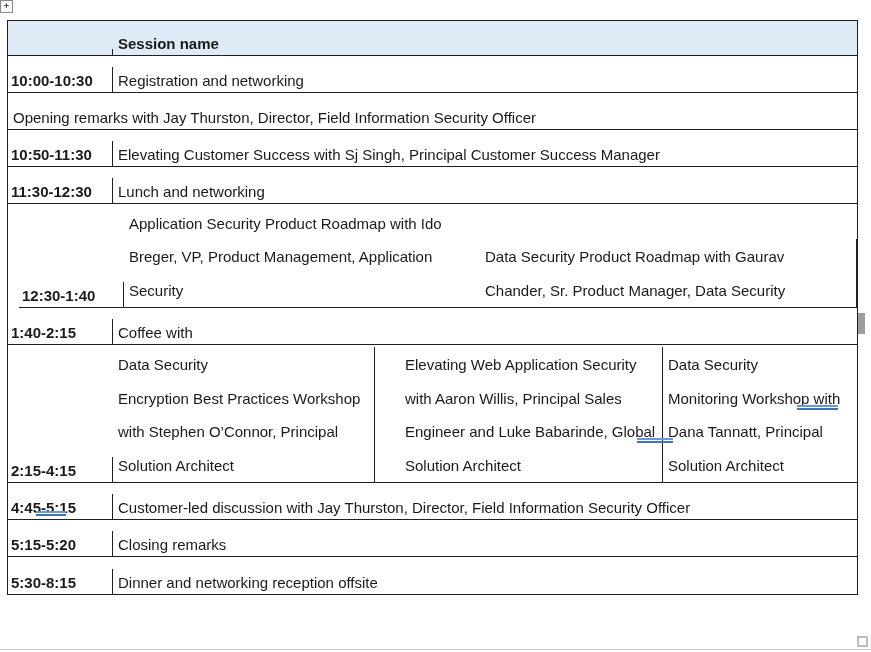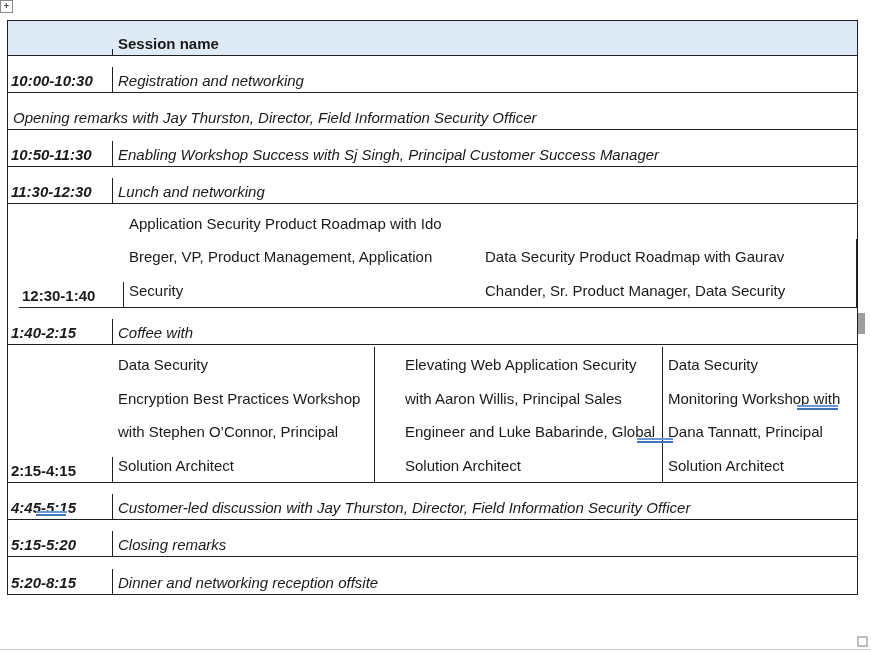--- a/index.html
+++ b/index.html
@@ -17,21 +17,21 @@
   }
   
   .agenda{
     position:absolute;left:7px;top:20px;width:849px;
     border:1px solid var(--border-color);
     box-sizing:content-box;background:#fff;
   }
   .row{display:flex;box-sizing:border-box;border-bottom:1px solid var(--border-color);align-items:flex-end;}
   .row.last{border-bottom:none;}
   .r-head{height:35px;background:var(--header-bg);}
-  .r-s{height:37px;font-style:italic;}
+  .r-s{height:37px;}
   .r-m{height:104px;margin-left:11px;}
   .r-l{height:138px;}
   .cell{
     box-sizing:border-box;font-size:15px;white-space:pre;overflow:hidden;
     line-height:22px;padding:3px 2px 0 5px;
   }
   .time{
     width:105px;min-width:105px;flex:none;font-weight:bold;
     border-right:1px solid var(--border-color);padding-left:3px;
   }
@@ -83,21 +83,21 @@
     <div class="cell time">10:00-10:30</div>
     <div class="cell session">Registration and networking</div>
   </div>
 
   <div class="row r-s">
     <div class="cell session">Opening remarks with Jay Thurston, Director, Field Information Security Officer</div>
   </div>
 
   <div class="row r-s">
     <div class="cell time">10:50-11:30</div>
-    <div class="cell session">Enabling Workshop Success with Sj Singh, Principal Customer Success Manager</div>
+    <div class="cell session">Elevating Customer Success with Sj Singh, Principal Customer Success Manager</div>
   </div>
 
   <div class="row r-s">
     <div class="cell time">11:30-12:30</div>
     <div class="cell session">Lunch and networking</div>
   </div>
 
   <div class="row r-m">
     <div class="cell time">12:30-1:40</div>
     <div class="cell session multi">Application Security Product Roadmap with Ido
@@ -133,21 +133,21 @@
     <div class="cell time">4:45-5:15</div>
     <div class="cell session">Customer-led discussion with Jay Thurston, Director, Field Information Security Officer</div>
   </div>
 
   <div class="row r-s">
     <div class="cell time">5:15-5:20</div>
     <div class="cell session">Closing remarks</div>
   </div>
 
   <div class="row r-s last">
-    <div class="cell time">5:20-8:15</div>
+    <div class="cell time">5:30-8:15</div>
     <div class="cell session">Dinner and networking reception offsite</div>
   </div>
 
 </div>
 
 <div class="grammar-underline" id="gm-with"></div>
 <div class="grammar-underline" id="gm-dana"></div>
 <div class="grammar-underline" id="gm-time"></div>
 
 <div class="row-end-bar"></div>

